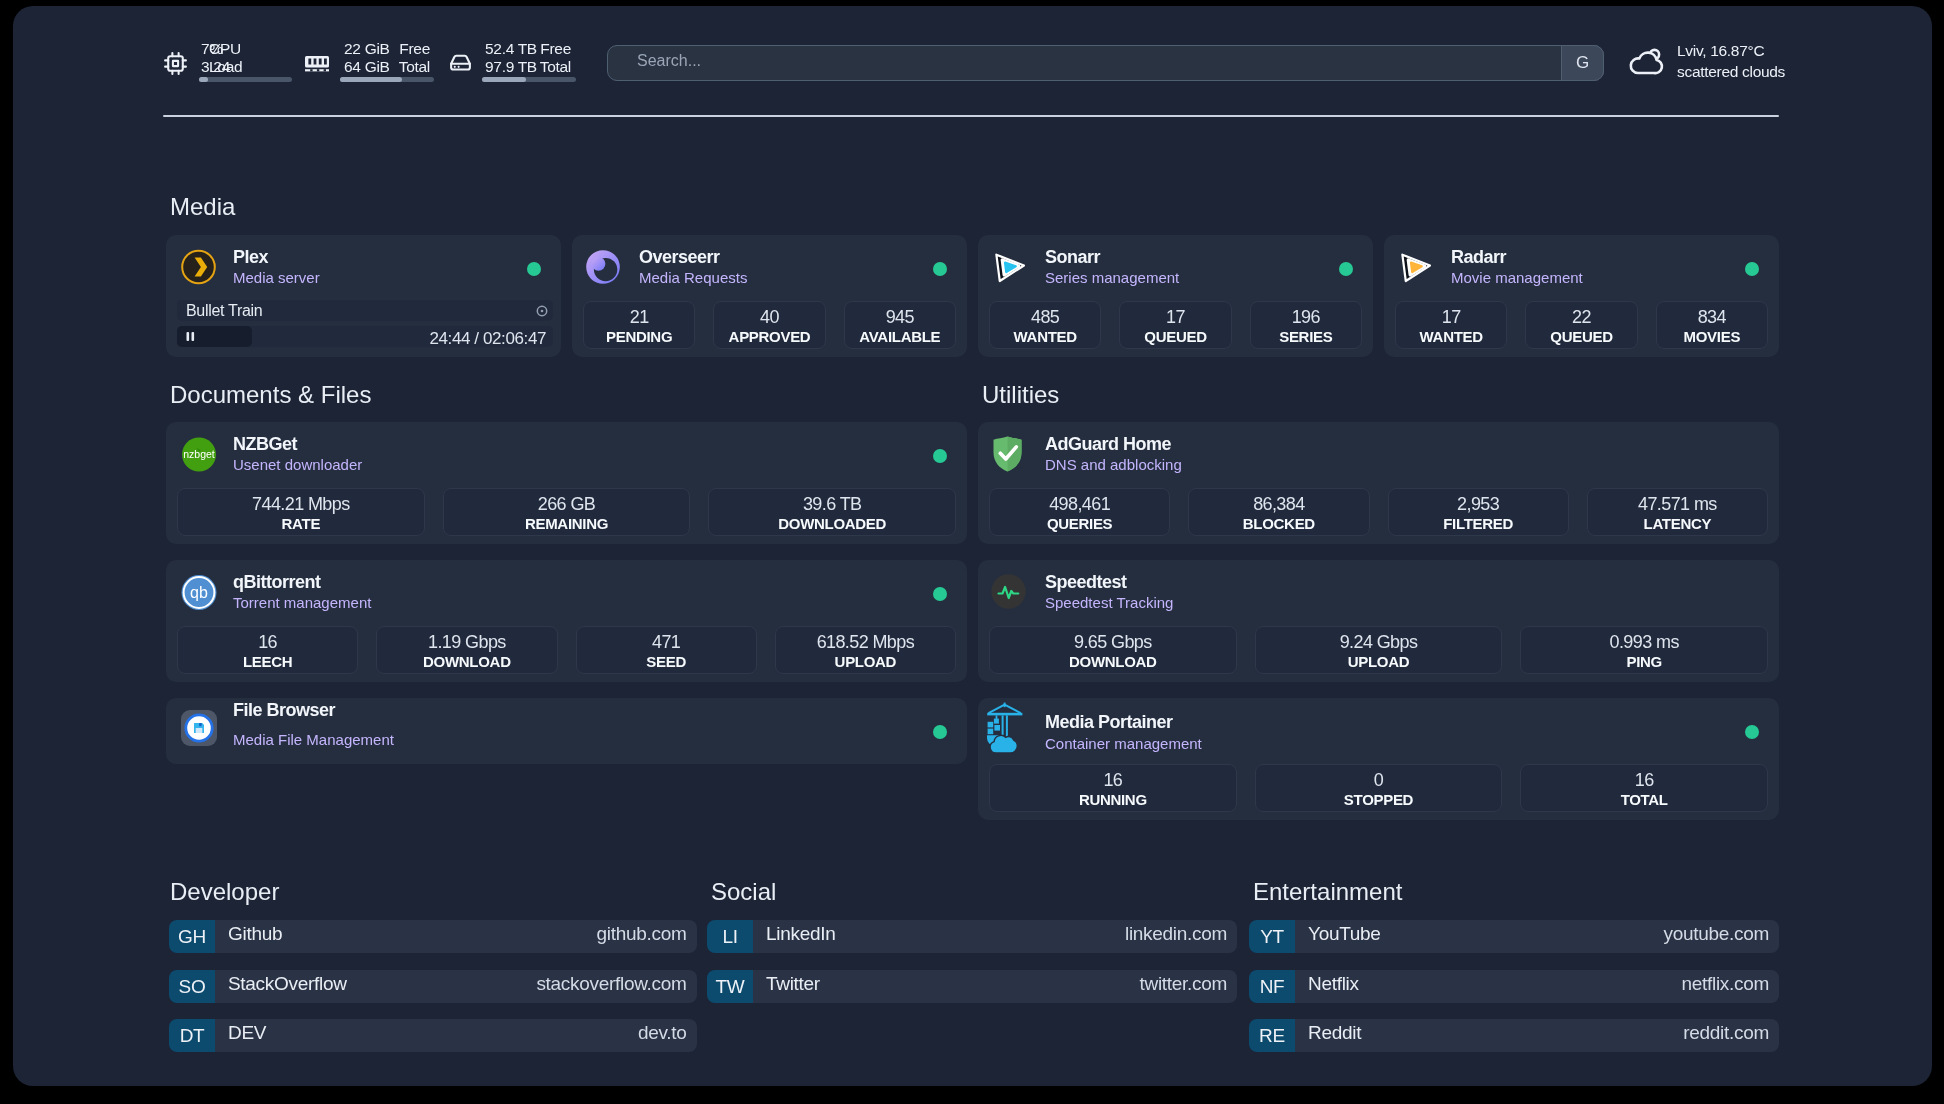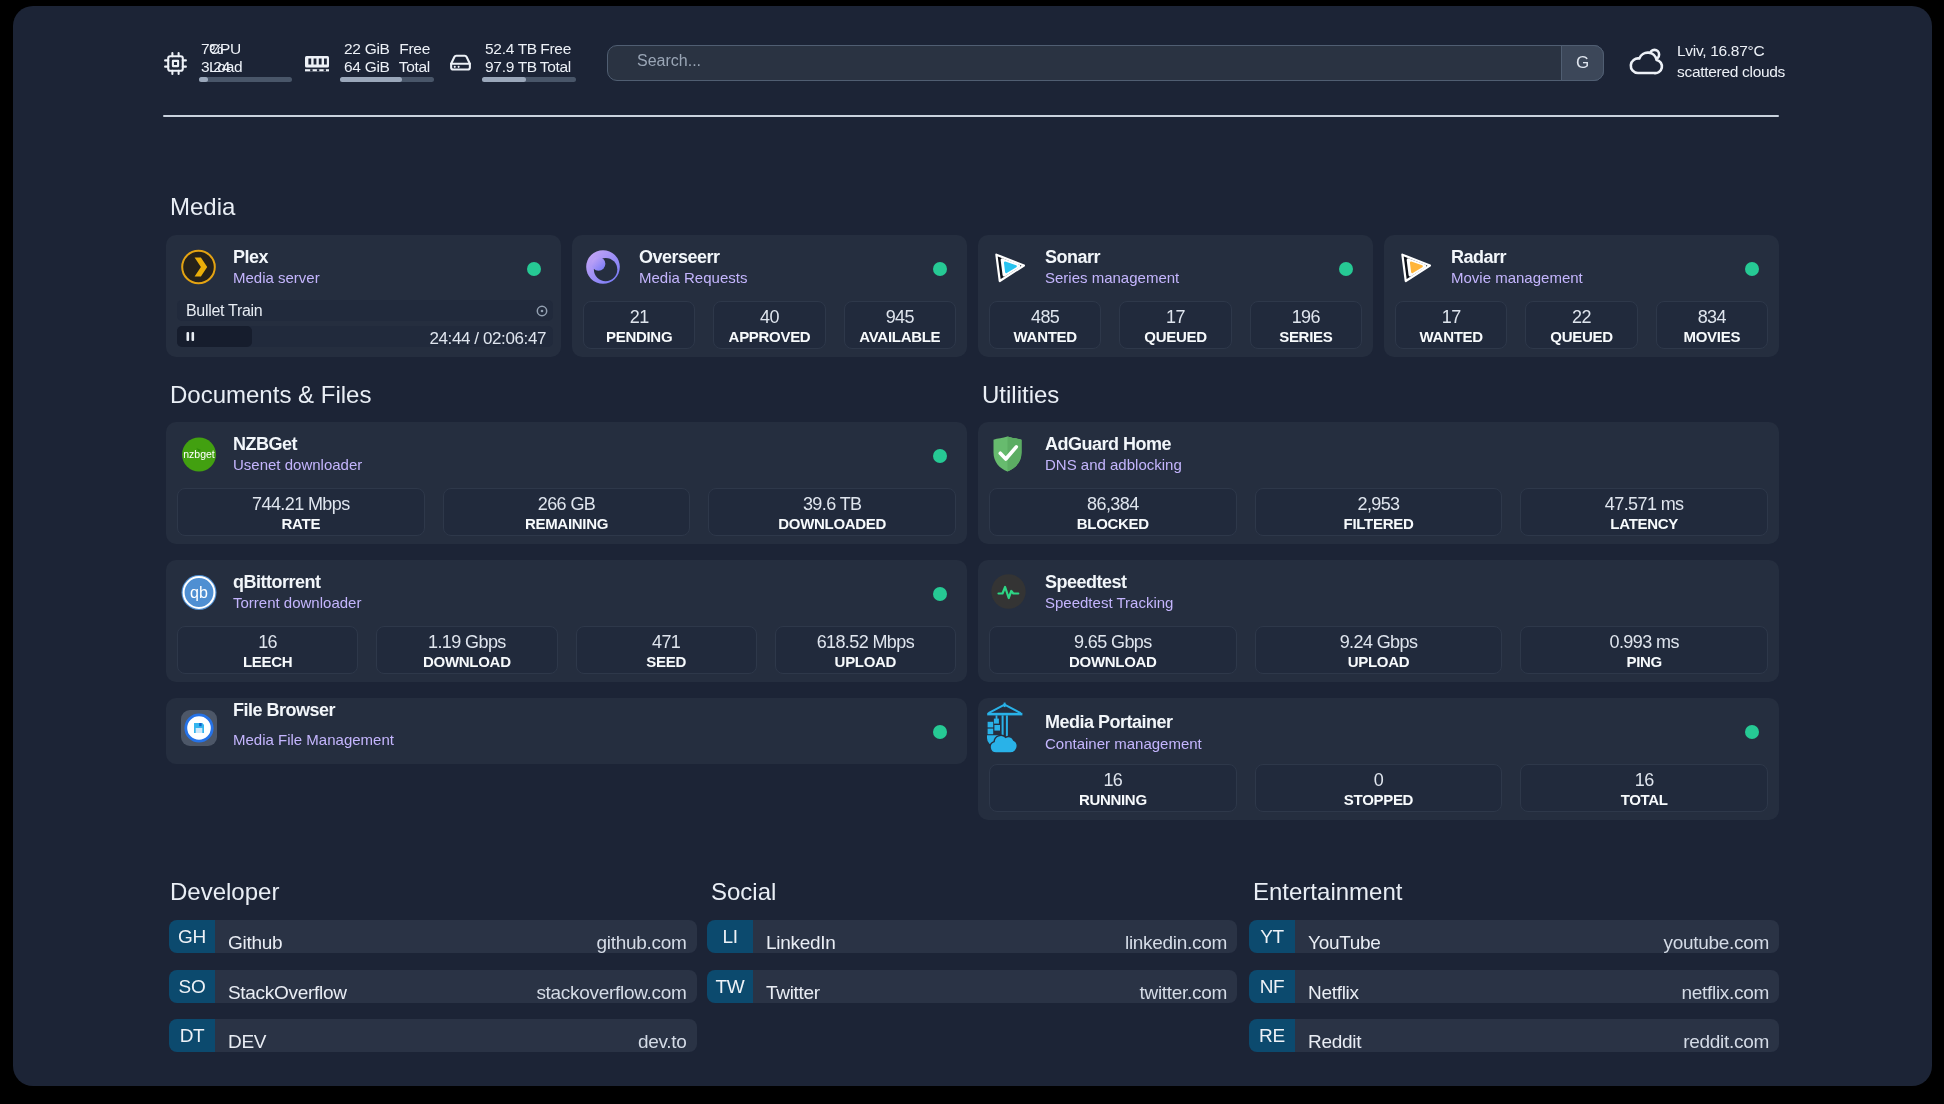--- a/index.html
+++ b/index.html
@@ -16,21 +16,21 @@
 .ctitle{position:absolute;left:67px;top:12.5px;font-size:18px;font-weight:700;color:#f2f6fa;line-height:19px;letter-spacing:-0.5px}
 .csub{position:absolute;left:67px;top:34px;font-size:15px;color:#c4b5fd;line-height:17px}
 .dot{position:absolute;right:20px;top:27px;width:14px;height:14px;border-radius:50%;background:#26c994}
 .tiles{position:absolute;left:11px;right:11px;top:65.5px;height:48px;display:flex;gap:18px}
 .tile{flex:1;background:#212a3c;border:1px solid #2e384a;border-radius:8px;text-align:center;overflow:hidden}
 .num{margin-top:5px;font-size:18px;line-height:20px;color:#dfe5ee;letter-spacing:-0.6px}
 .lab{margin-top:1.5px;font-size:15px;font-weight:700;color:#f7fafc;line-height:17px;letter-spacing:-0.3px}
 .mrow{position:absolute;left:11px;right:8px;height:21px;background:#212a3c;border-radius:5px}
 .bm{position:absolute;height:33px;display:flex}
 .abbr{width:46px;background:#0c4a6e;border-radius:8px 0 0 8px;color:#eef2f7;font-size:19px;display:flex;align-items:center;justify-content:center;letter-spacing:-0.3px}
-.bpill{flex:1;background:#2a3345;border-radius:0 8px 8px 0;display:flex;align-items:flex-start;justify-content:space-between;padding:12px 10px 0 13px}
+.bpill{flex:1;background:#2a3345;border-radius:0 8px 8px 0;display:flex;align-items:flex-start;justify-content:space-between;padding:3px 10px 0 13px}
 .bname{font-size:19px;color:#e9edf4;letter-spacing:-0.3px}
 .bdom{font-size:19px;color:#d4dbe6;letter-spacing:-0.3px}
 svg{display:block}
 </style>
 </head>
 <body>
 <div class="panel"></div>
 
 <svg class="abs" style="left:163px;top:51px" width="25" height="25" viewBox="0 0 24 24" fill="none" stroke="#edf1f7" stroke-width="2" stroke-linecap="round" stroke-linejoin="round">
 <rect x="5" y="5" width="14" height="14" rx="2"></rect>
@@ -225,20 +225,24 @@
 <div class="card" style="left:978px;top:422px;width:801px;height:122px">
 <svg class="cicon" style="left:11px;top:13px" width="37" height="38" viewBox="0 0 36 38">
 <path d="M18 1.5C13 3.4 8.2 3 4 4.8V17.5C4 27 10 33.4 18 36.5C26 33.4 32 27 32 17.5V4.8C27.8 3 23 3.4 18 1.5Z" fill="#67bb6e"></path>
 <path d="M18 1.5C23 3.4 27.8 3 32 4.8V17.5C32 27 26 33.4 18 36.5Z" fill="#5cad63"></path>
 <path d="M10.8 18.2 16.3 24 26.8 11.8" stroke="#fff" stroke-width="3.6" fill="none" stroke-linecap="round" stroke-linejoin="round"></path>
     </svg>
 <div class="ctitle">AdGuard Home</div>
 <div class="csub">DNS and adblocking</div>
 <div class="tiles">
 <div class="tile">
+        <div class="num">498,461</div>
+        <div class="lab">QUERIES</div>
+      </div>
+<div class="tile">
         <div class="num">86,384</div>
         <div class="lab">BLOCKED</div>
       </div>
 <div class="tile">
         <div class="num">2,953</div>
         <div class="lab">FILTERED</div>
       </div>
 <div class="tile">
         <div class="num">47.571 ms</div>
         <div class="lab">LATENCY</div>
@@ -246,21 +250,21 @@
 </div>
 </div>
 
 <div class="card" style="left:166px;top:560px;width:801px;height:122px">
 <svg class="cicon" style="left:15px" width="36" height="37" viewBox="0 0 36 36">
       <circle cx="18" cy="18" r="17.5" fill="#4f8fd2"></circle>
       <circle cx="18" cy="18" r="15.4" fill="none" stroke="#fff" stroke-width="2"></circle>
       <text x="18" y="23.5" font-size="16" fill="#fff" text-anchor="middle" font-family="Liberation Sans,sans-serif">qb</text>
     </svg>
 <div class="ctitle">qBittorrent</div>
-<div class="csub">Torrent downloader</div>
+<div class="csub">Torrent management</div>
 <div class="dot"></div>
 <div class="tiles">
 <div class="tile">
         <div class="num">16</div>
         <div class="lab">LEECH</div>
       </div>
 <div class="tile">
         <div class="num">1.19 Gbps</div>
         <div class="lab">DOWNLOAD</div>
       </div>

